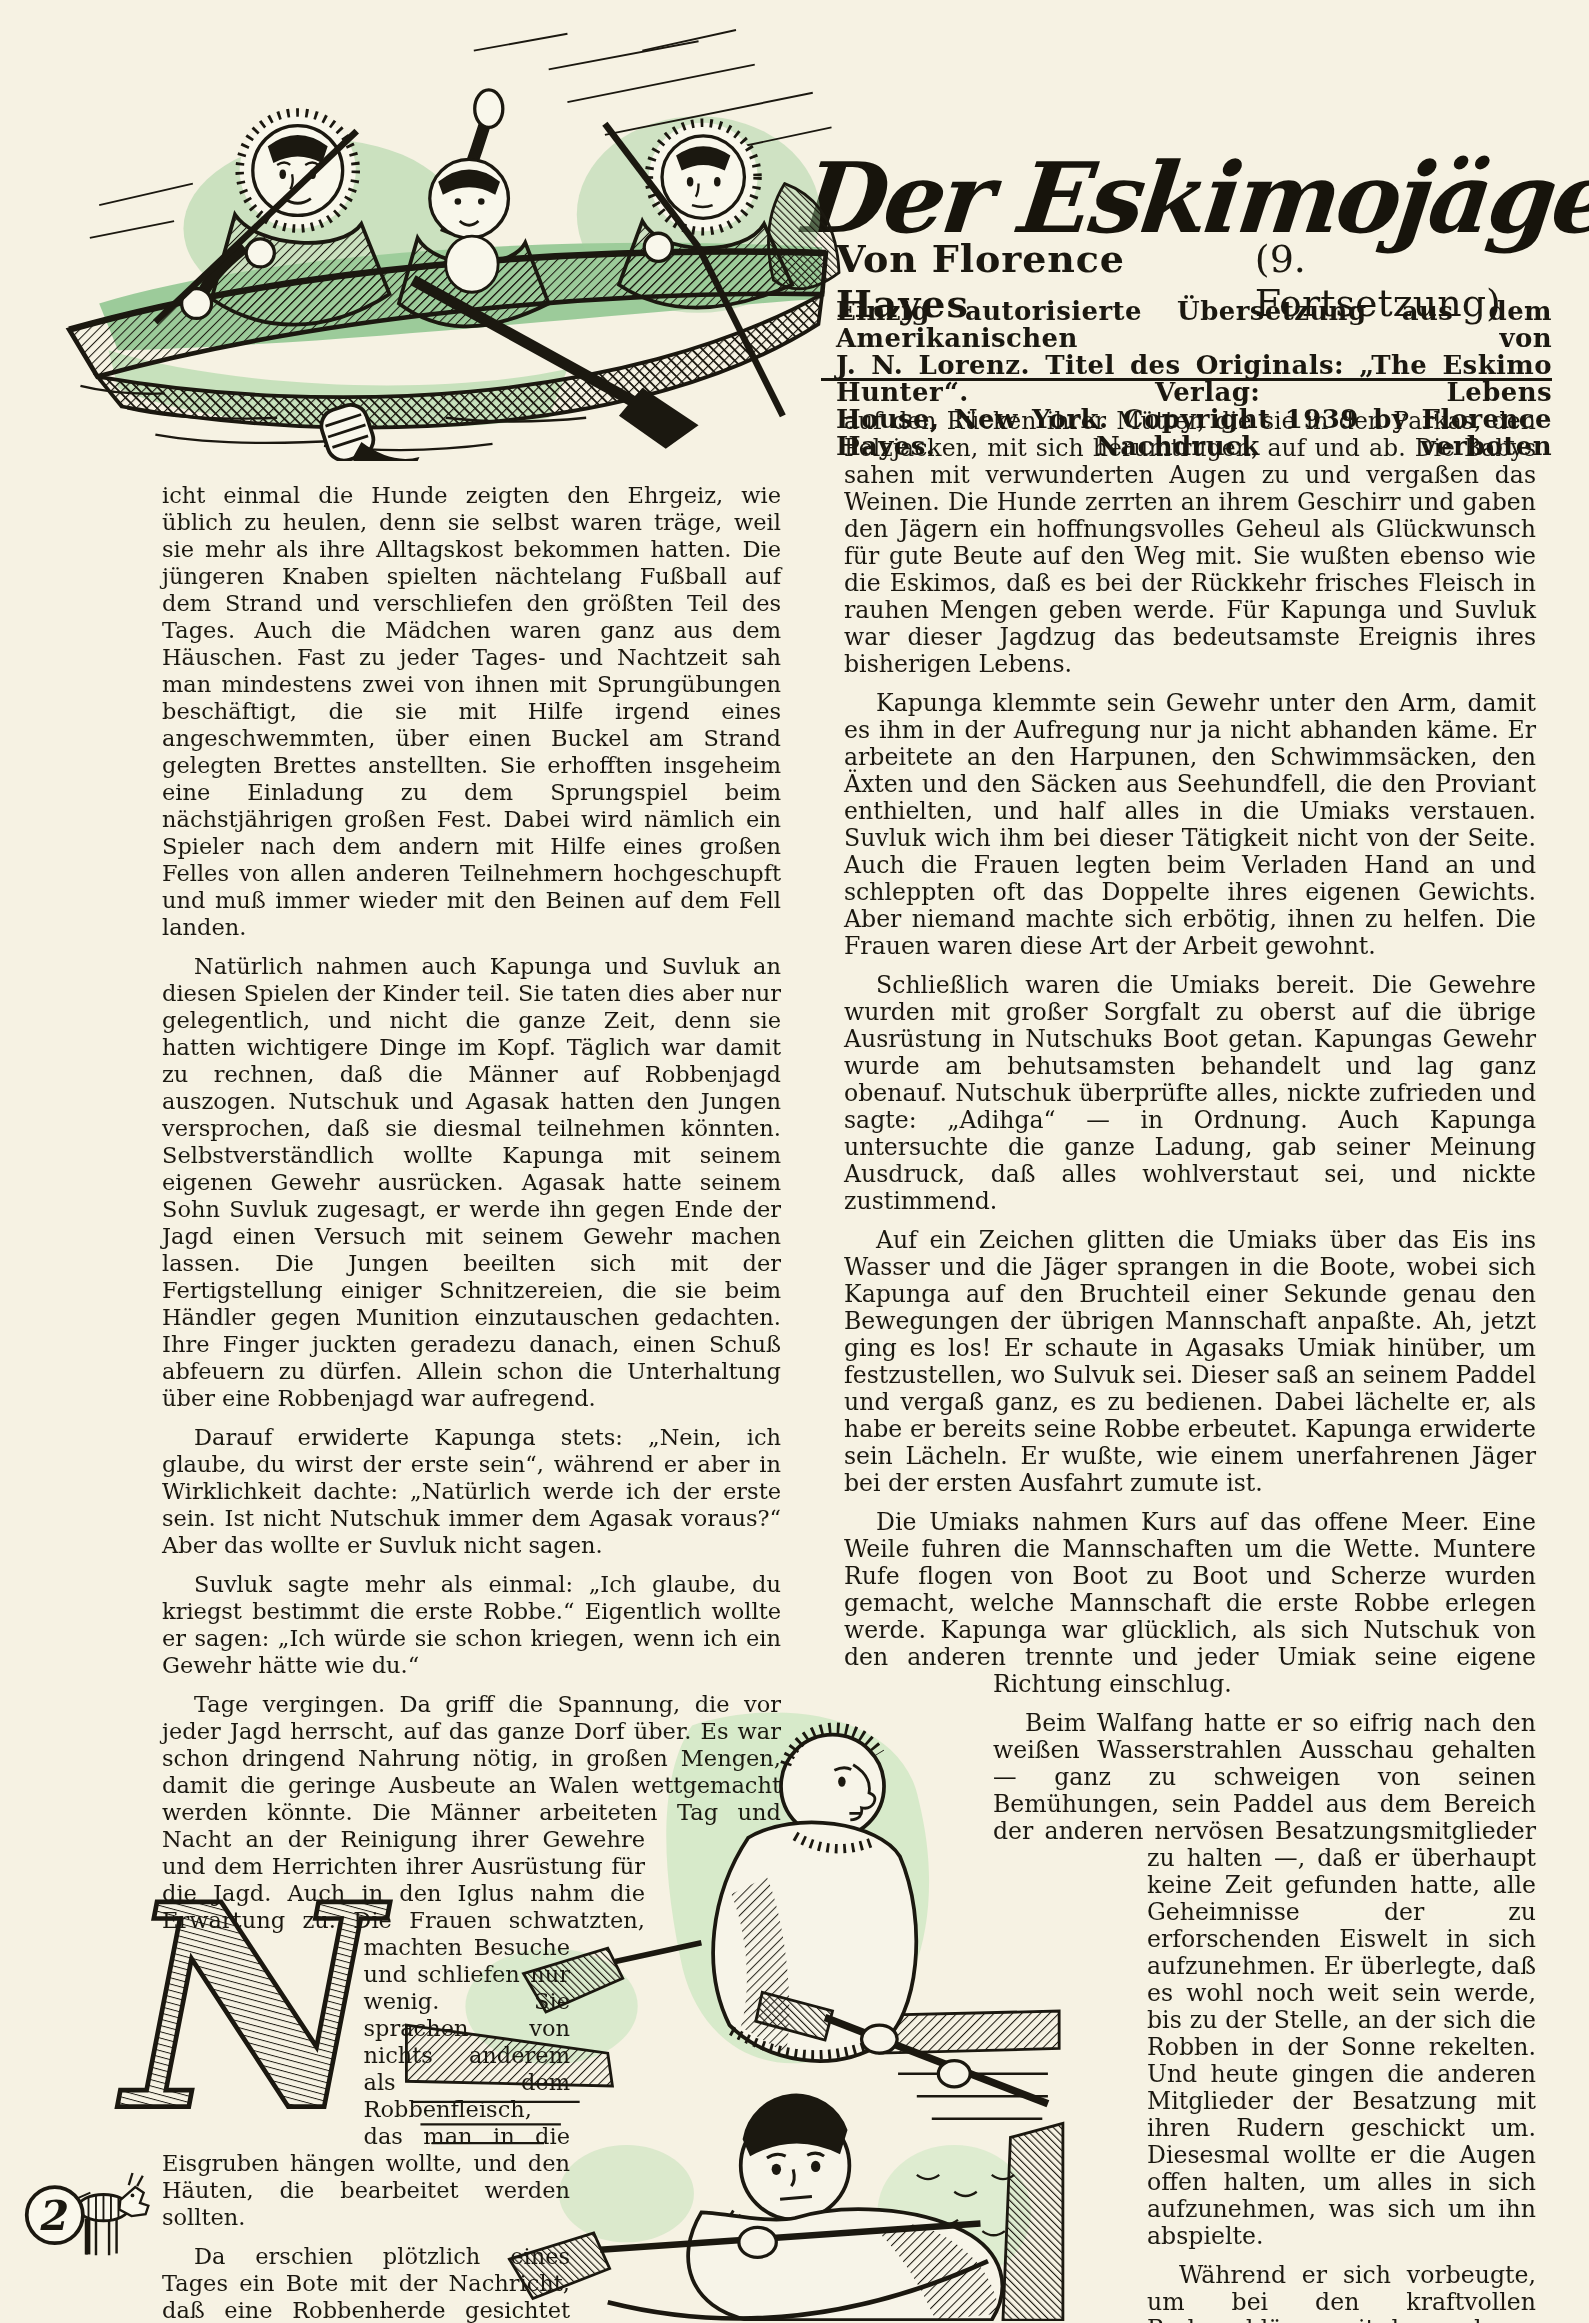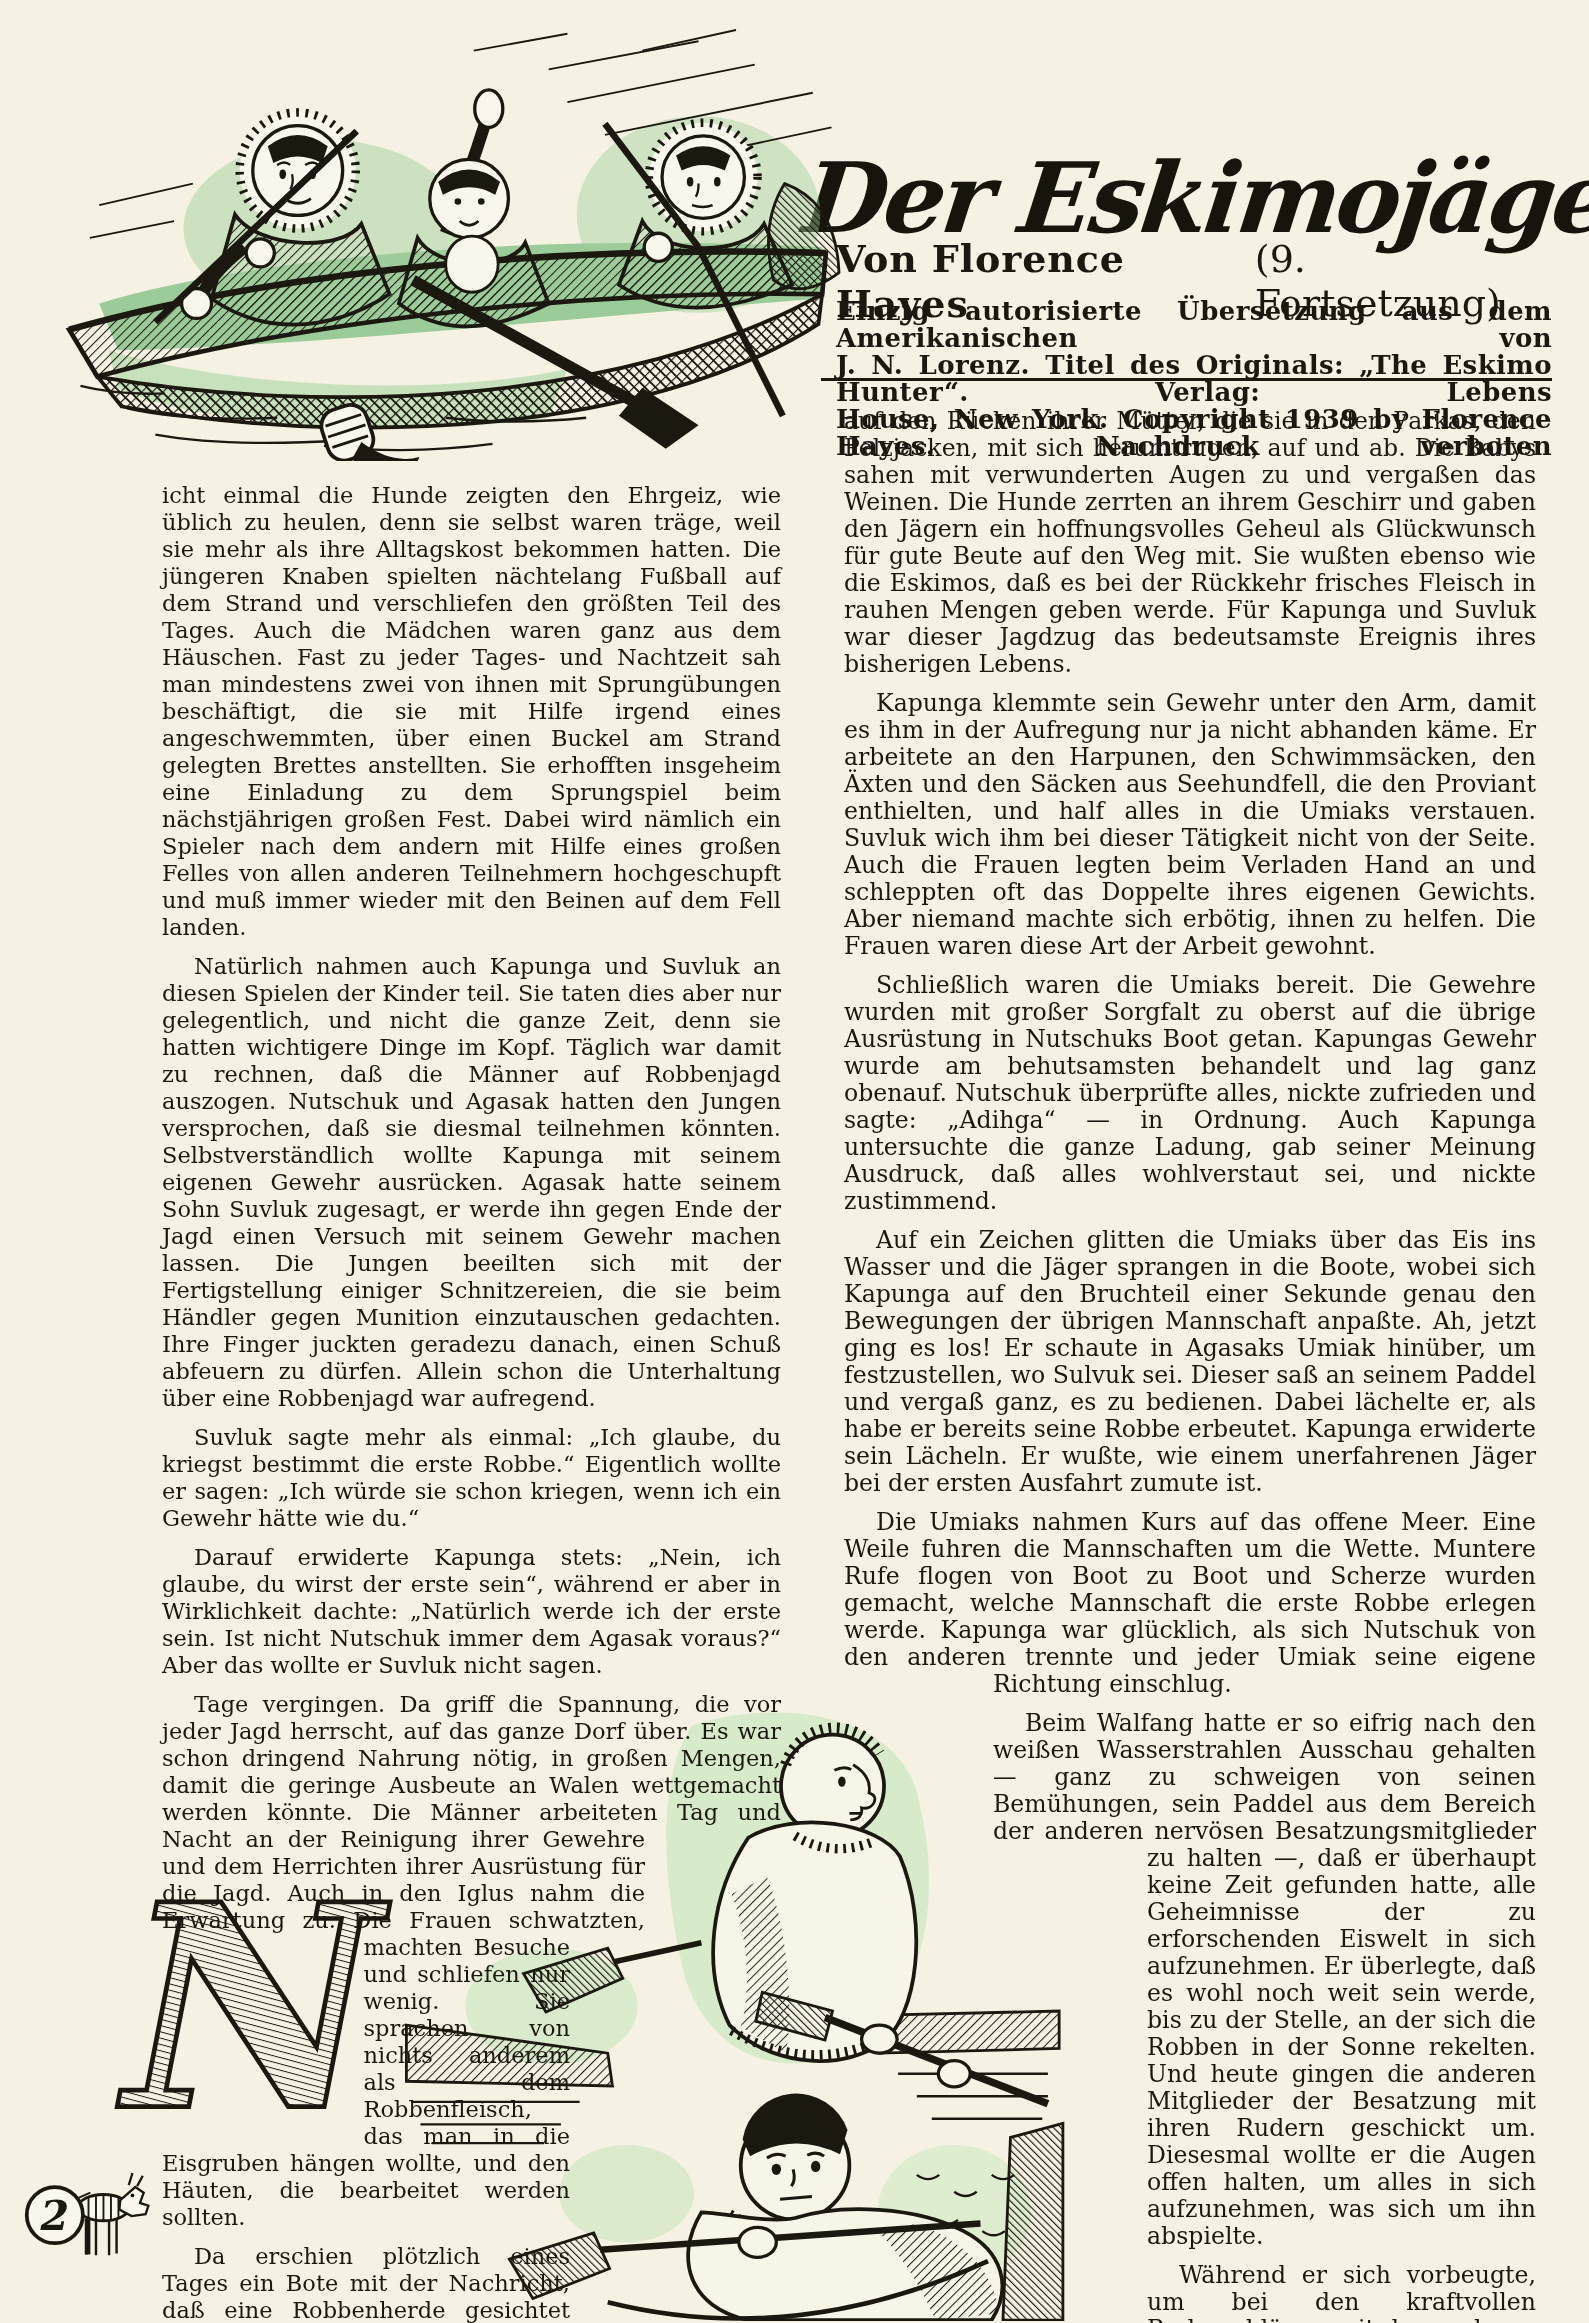--- a/index.html
+++ b/index.html
@@ -175,22 +175,22 @@
     <div class="shim s-sp"></div>
     <div class="shim s-r1"></div>
     <div class="shim s-r2"></div>
     <div class="dropcap-float">
       <svg width="206" height="259" viewBox="0 0 220 276" style="font-size:24px">
         <text x="110" y="245" text-anchor="middle" font-family="DejaVu Serif, serif" font-style="italic" font-weight="bold" font-size="300" fill="url(#hN)" stroke="#1b1810" stroke-width="5">N</text>
       </svg>
     </div>
     <p class="noindent">icht einmal die Hunde zeigten den Ehrgeiz, wie üblich zu heulen, denn sie selbst waren träge, weil sie mehr als ihre Alltagskost bekommen hatten. Die jüngeren Knaben spielten nächtelang Fußball auf dem Strand und verschliefen den größten Teil des Tages. Auch die Mädchen waren ganz aus dem Häuschen. Fast zu jeder Tages- und Nachtzeit sah man mindestens zwei von ihnen mit Sprungübungen beschäftigt, die sie mit Hilfe irgend eines angeschwemmten, über einen Buckel am Strand gelegten Brettes anstellten. Sie erhofften insgeheim eine Einladung zu dem Sprungspiel beim nächstjährigen großen Fest. Dabei wird nämlich ein Spieler nach dem andern mit Hilfe eines großen Felles von allen anderen Teilnehmern hochgeschupft und muß immer wieder mit den Beinen auf dem Fell landen.</p>
     <p>Natürlich nahmen auch Kapunga und Suvluk an diesen Spielen der Kinder teil. Sie taten dies aber nur gelegentlich, und nicht die ganze Zeit, denn sie hatten wichtigere Dinge im Kopf. Täglich war damit zu rechnen, daß die Männer auf Robbenjagd auszogen. Nutschuk und Agasak hatten den Jungen versprochen, daß sie diesmal teilnehmen könnten. Selbstverständlich wollte Kapunga mit seinem eigenen Gewehr ausrücken. Agasak hatte seinem Sohn Suvluk zugesagt, er werde ihn gegen Ende der Jagd einen Versuch mit seinem Gewehr machen lassen. Die Jungen beeilten sich mit der Fertigstellung einiger Schnitzereien, die sie beim Händler gegen Munition einzutauschen gedachten. Ihre Finger juckten geradezu danach, einen Schuß abfeuern zu dürfen. Allein schon die Unterhaltung über eine Robbenjagd war aufregend.</p>
+    <p>Darauf erwiderte Kapunga stets: „Nein, ich glaube, du wirst der erste sein“, während er aber in Wirklichkeit dachte: „Natürlich werde ich der erste sein. Ist nicht Nutschuk immer dem Agasak voraus?“ Aber das wollte er Suvluk nicht sagen.</p>
     <p>Suvluk sagte mehr als einmal: „Ich glaube, du kriegst bestimmt die erste Robbe.“ Eigentlich wollte er sagen: „Ich würde sie schon kriegen, wenn ich ein Gewehr hätte wie du.“</p>
-    <p>Darauf erwiderte Kapunga stets: „Nein, ich glaube, du wirst der erste sein“, während er aber in Wirklichkeit dachte: „Natürlich werde ich der erste sein. Ist nicht Nutschuk immer dem Agasak voraus?“ Aber das wollte er Suvluk nicht sagen.</p>
     <p>Tage vergingen. Da griff die Spannung, die vor jeder Jagd herrscht, auf das ganze Dorf über. Es war schon dringend Nahrung nötig, in großen Mengen, damit die geringe Ausbeute an Walen wettgemacht werden könnte. Die Männer arbeiteten Tag und Nacht an der Reinigung ihrer Gewehre und dem Herrichten ihrer Ausrüstung für die Jagd. Auch in den Iglus nahm die Erwartung zu. Die Frauen schwatzten, machten Besuche und schliefen nur wenig. Sie sprachen von nichts anderem als dem Robbenfleisch, das man in die Eisgruben hängen wollte, und den Häuten, die bearbeitet werden sollten.</p>
     <p>Da erschien plötzlich eines Tages ein Bote mit der Nachricht, daß eine Robbenherde gesichtet worden sei. Jeder ließ seine Arbeit sofort stehen und lief, um beim Aussetzen der Umiaks, der großen Boote, mit Hand anzulegen. Alle wollten den Jägern zu einem guten Start verhelfen. Die kleinen Kinder hüpften</p>
   </section>
 
   <section class="col col-right">
     <div class="shimL sL-sp"></div>
     <div class="shimL sL-1"></div>
     <div class="shimL sL-2"></div>
     <p class="noindent">auf den Rücken ihrer Mütter, die sie in den Parkas, den Pelzjacken, mit sich herumtrugen, auf und ab. Die Babys sahen mit verwunderten Augen zu und vergaßen das Weinen. Die Hunde zerrten an ihrem Geschirr und gaben den Jägern ein hoffnungsvolles Geheul als Glückwunsch für gute Beute auf den Weg mit. Sie wußten ebenso wie die Eskimos, daß es bei der Rückkehr frisches Fleisch in rauhen Mengen geben werde. Für Kapunga und Suvluk war dieser Jagdzug das bedeutsamste Ereignis ihres bisherigen Lebens.</p>
     <p>Kapunga klemmte sein Gewehr unter den Arm, damit es ihm in der Aufregung nur ja nicht abhanden käme. Er arbeitete an den Harpunen, den Schwimmsäcken, den Äxten und den Säcken aus Seehundfell, die den Proviant enthielten, und half alles in die Umiaks verstauen. Suvluk wich ihm bei dieser Tätigkeit nicht von der Seite. Auch die Frauen legten beim Verladen Hand an und schleppten oft das Doppelte ihres eigenen Gewichts. Aber niemand machte sich erbötig, ihnen zu helfen. Die Frauen waren diese Art der Arbeit gewohnt.</p>

